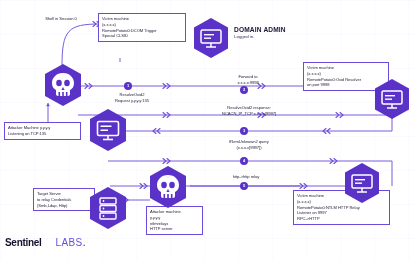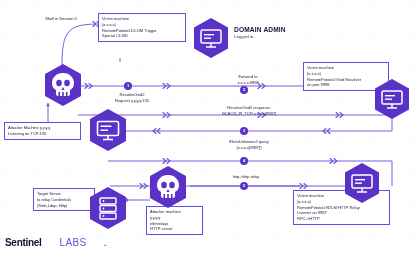--- a/index.html
+++ b/index.html
@@ -66,24 +66,24 @@
     position:absolute;
     z-index:7;
     color:#1c1536;
   }
   .da-title .t1{font-size:6.6px;font-weight:bold;letter-spacing:0.15px;}
   .da-title .t2{font-size:4.4px;margin-top:1px;color:#3a3357;}
 
   
   .logo{
     position:absolute;left:5px;top:237px;z-index:9;
-    display:flex;align-items:center;gap:17px;
+    display:flex;align-items:center;
   }
   .logo .s1{font-size:10px;font-weight:bold;color:#15102b;letter-spacing:-0.3px;}
-  .logo .s2{font-size:10px;color:#6b4bdb;letter-spacing:0.4px;margin-left:1px;}
+  .logo .s2{font-size:10px;color:#6b4bdb;letter-spacing:0.4px;margin-left:14px;}
   .logo .s3{font-size:10px;color:#15102b;}
 </style>
 </head>
 <body>
 
 <div id="diagram">
 
   <svg class="bg-svg" viewBox="0 0 415 260">
     <defs>
       <pattern id="grid" width="34" height="34" patternUnits="userSpaceOnUse">

